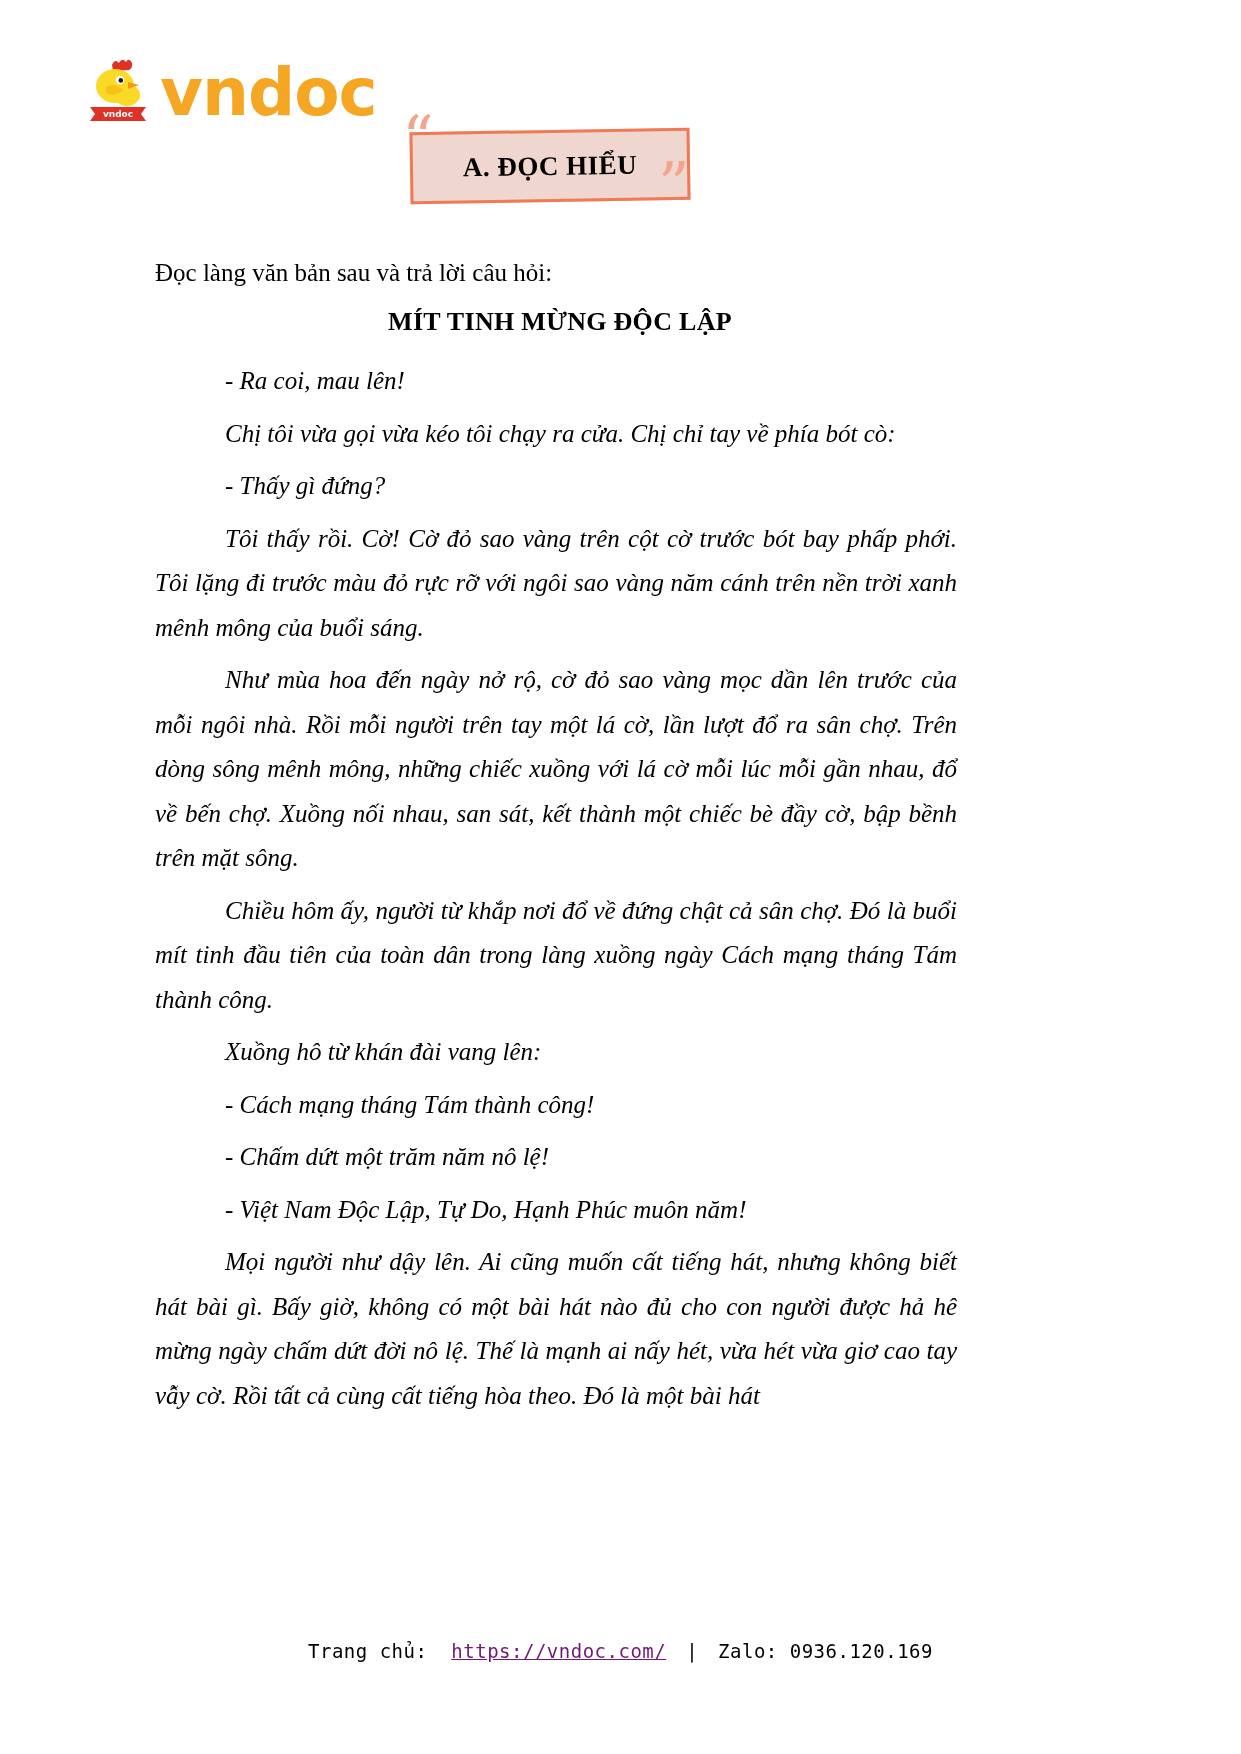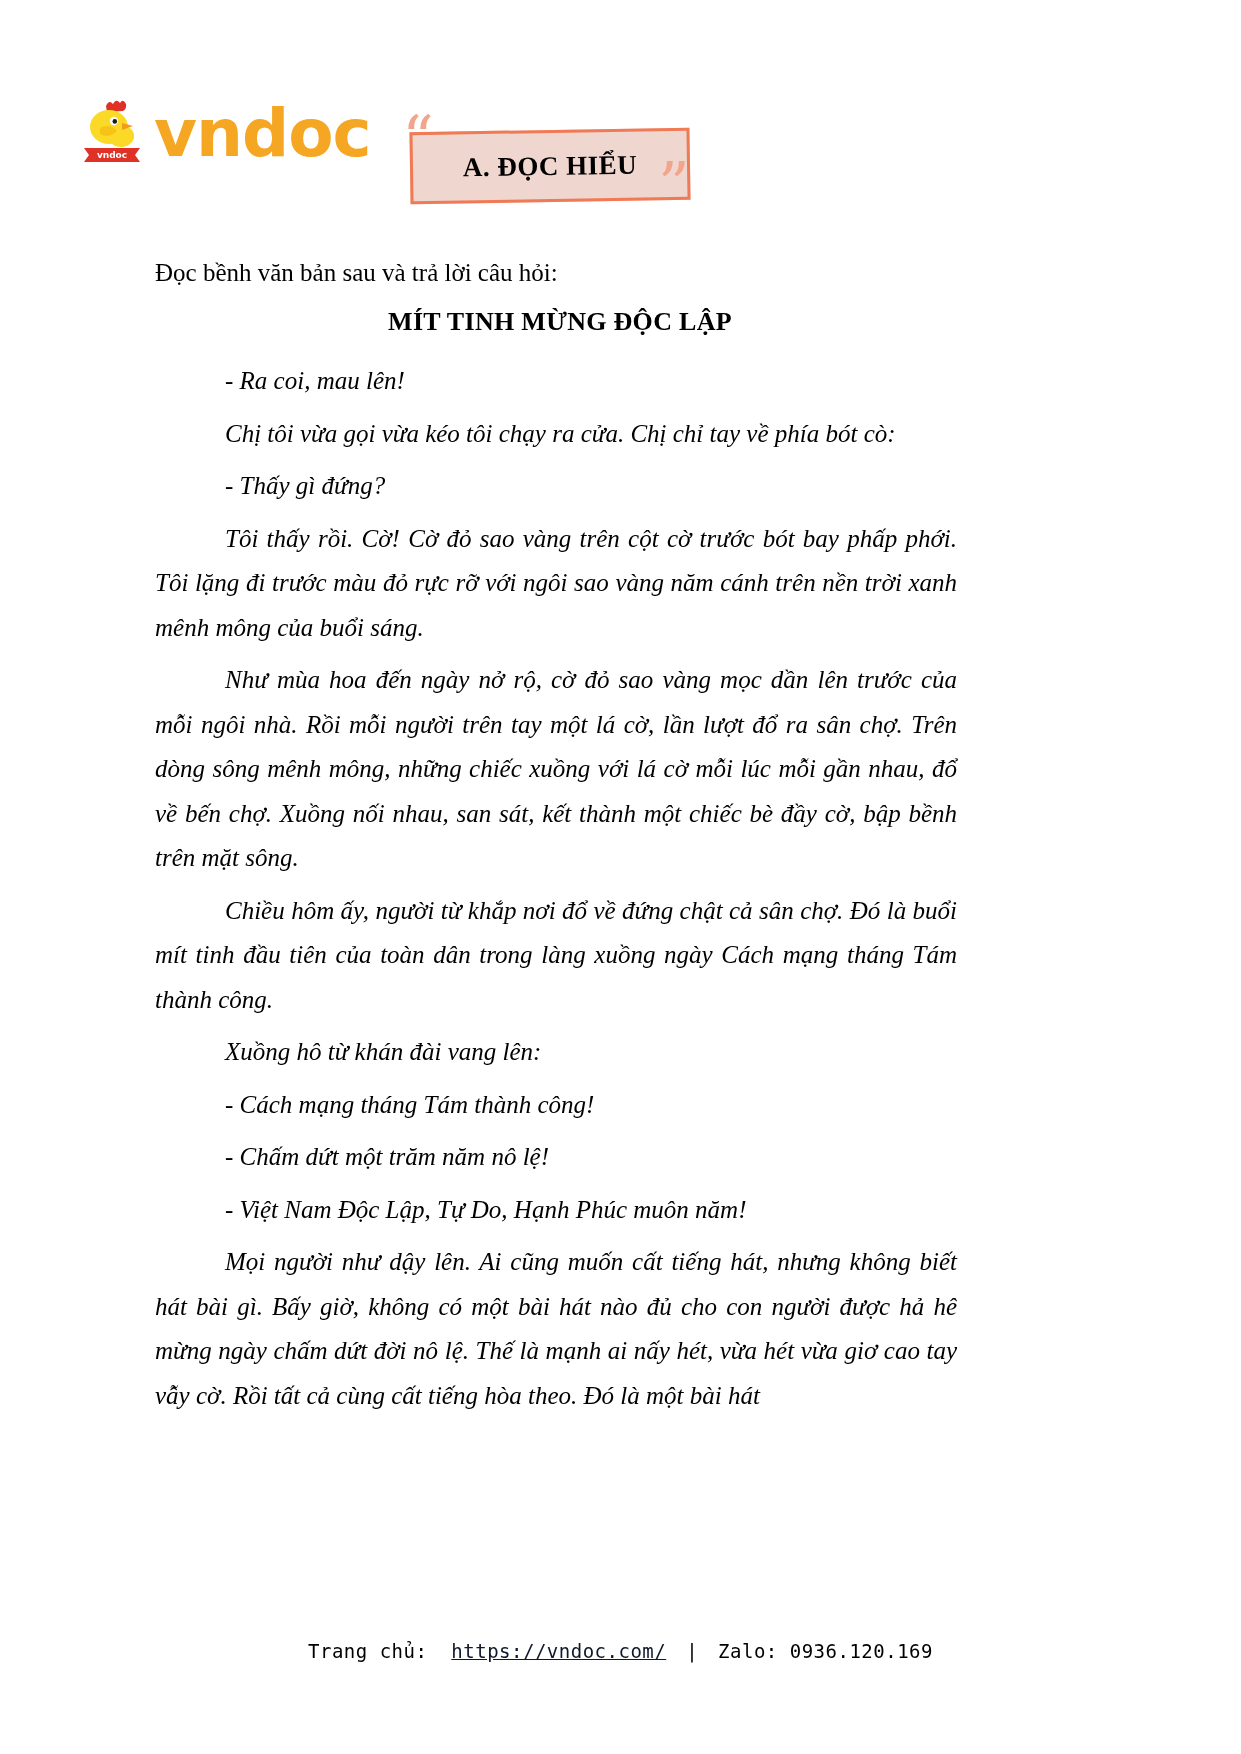--- a/index.html
+++ b/index.html
@@ -16,26 +16,25 @@
     width: 1241px;
     height: 1754px;
     background: #ffffff;
     overflow: hidden;
     box-sizing: border-box;
   }
 
   
   .logo-wrap {
     position: absolute;
-    left: 76px;
+    left: 82px;
     top: 52px;
     display: flex;
     align-items: center;
     height: 78px;
-    margin-top: 41px;
   }
   .logo-mark {
     width: 72px;
     height: 72px;
     position: relative;
     flex: 0 0 auto;
   }
   .logo-text {
     font-family: "DejaVu Sans", "Liberation Sans", sans-serif;
     font-size: 66px;
@@ -128,21 +127,21 @@
     left: 0;
     top: 1640px;
     width: 1241px;
     text-align: center;
     font-family: "DejaVu Sans Mono", "Liberation Mono", monospace;
     font-size: 19px;
     color: #000;
     letter-spacing: 0.5px;
   }
   .footer a, .footer .link {
-    color: #0f172a;
+    color: #701a75;
     text-decoration: underline;
   }
   .footer .sep { padding: 0 8px; }
 </style>
 </head>
 <body>
 
 <div class="page">
 
   <div class="logo-wrap">
@@ -171,21 +170,21 @@
   </div>
 
   <div class="banner-area">
     <div class="banner-box"></div>
     <div class="quote-deco quote-open">“</div>
     <div class="quote-deco quote-close">”</div>
     <div class="banner-label">A. ĐỌC HIỂU</div>
   </div>
 
   <div class="content">
-    <p class="lead">Đọc bềnh văn bản sau và trả lời câu hỏi:</p>
+    <p class="lead">Đọc làng văn bản sau và trả lời câu hỏi:</p>
     <div class="doc-title">MÍT TINH MỪNG ĐỘC LẬP</div>
     <div id="paragraphs">
         <p class="para">- Ra coi, mau lên!</p>
         <p class="para">Chị tôi vừa gọi vừa kéo tôi chạy ra cửa. Chị chỉ tay về phía bót cò:</p>
         <p class="para">- Thấy gì đứng?</p>
         <p class="para">Tôi thấy rồi. Cờ! Cờ đỏ sao vàng trên cột cờ trước bót bay phấp phới. Tôi lặng đi trước màu đỏ rực rỡ với ngôi sao vàng năm cánh trên nền trời xanh mênh mông của buổi sáng.</p>
         <p class="para">Như mùa hoa đến ngày nở rộ, cờ đỏ sao vàng mọc dần lên trước của mỗi ngôi nhà. Rồi mỗi người trên tay một lá cờ, lần lượt đổ ra sân chợ. Trên dòng sông mênh mông, những chiếc xuồng với lá cờ mỗi lúc mỗi gần nhau, đổ về bến chợ. Xuồng nối nhau, san sát, kết thành một chiếc bè đầy cờ, bập bềnh trên mặt sông.</p>
         <p class="para">Chiều hôm ấy, người từ khắp nơi đổ về đứng chật cả sân chợ. Đó là buổi mít tinh đầu tiên của toàn dân trong làng xuồng ngày Cách mạng tháng Tám thành công.</p>
         <p class="para">Xuồng hô từ khán đài vang lên:</p>
         <p class="para">- Cách mạng tháng Tám thành công!</p>

